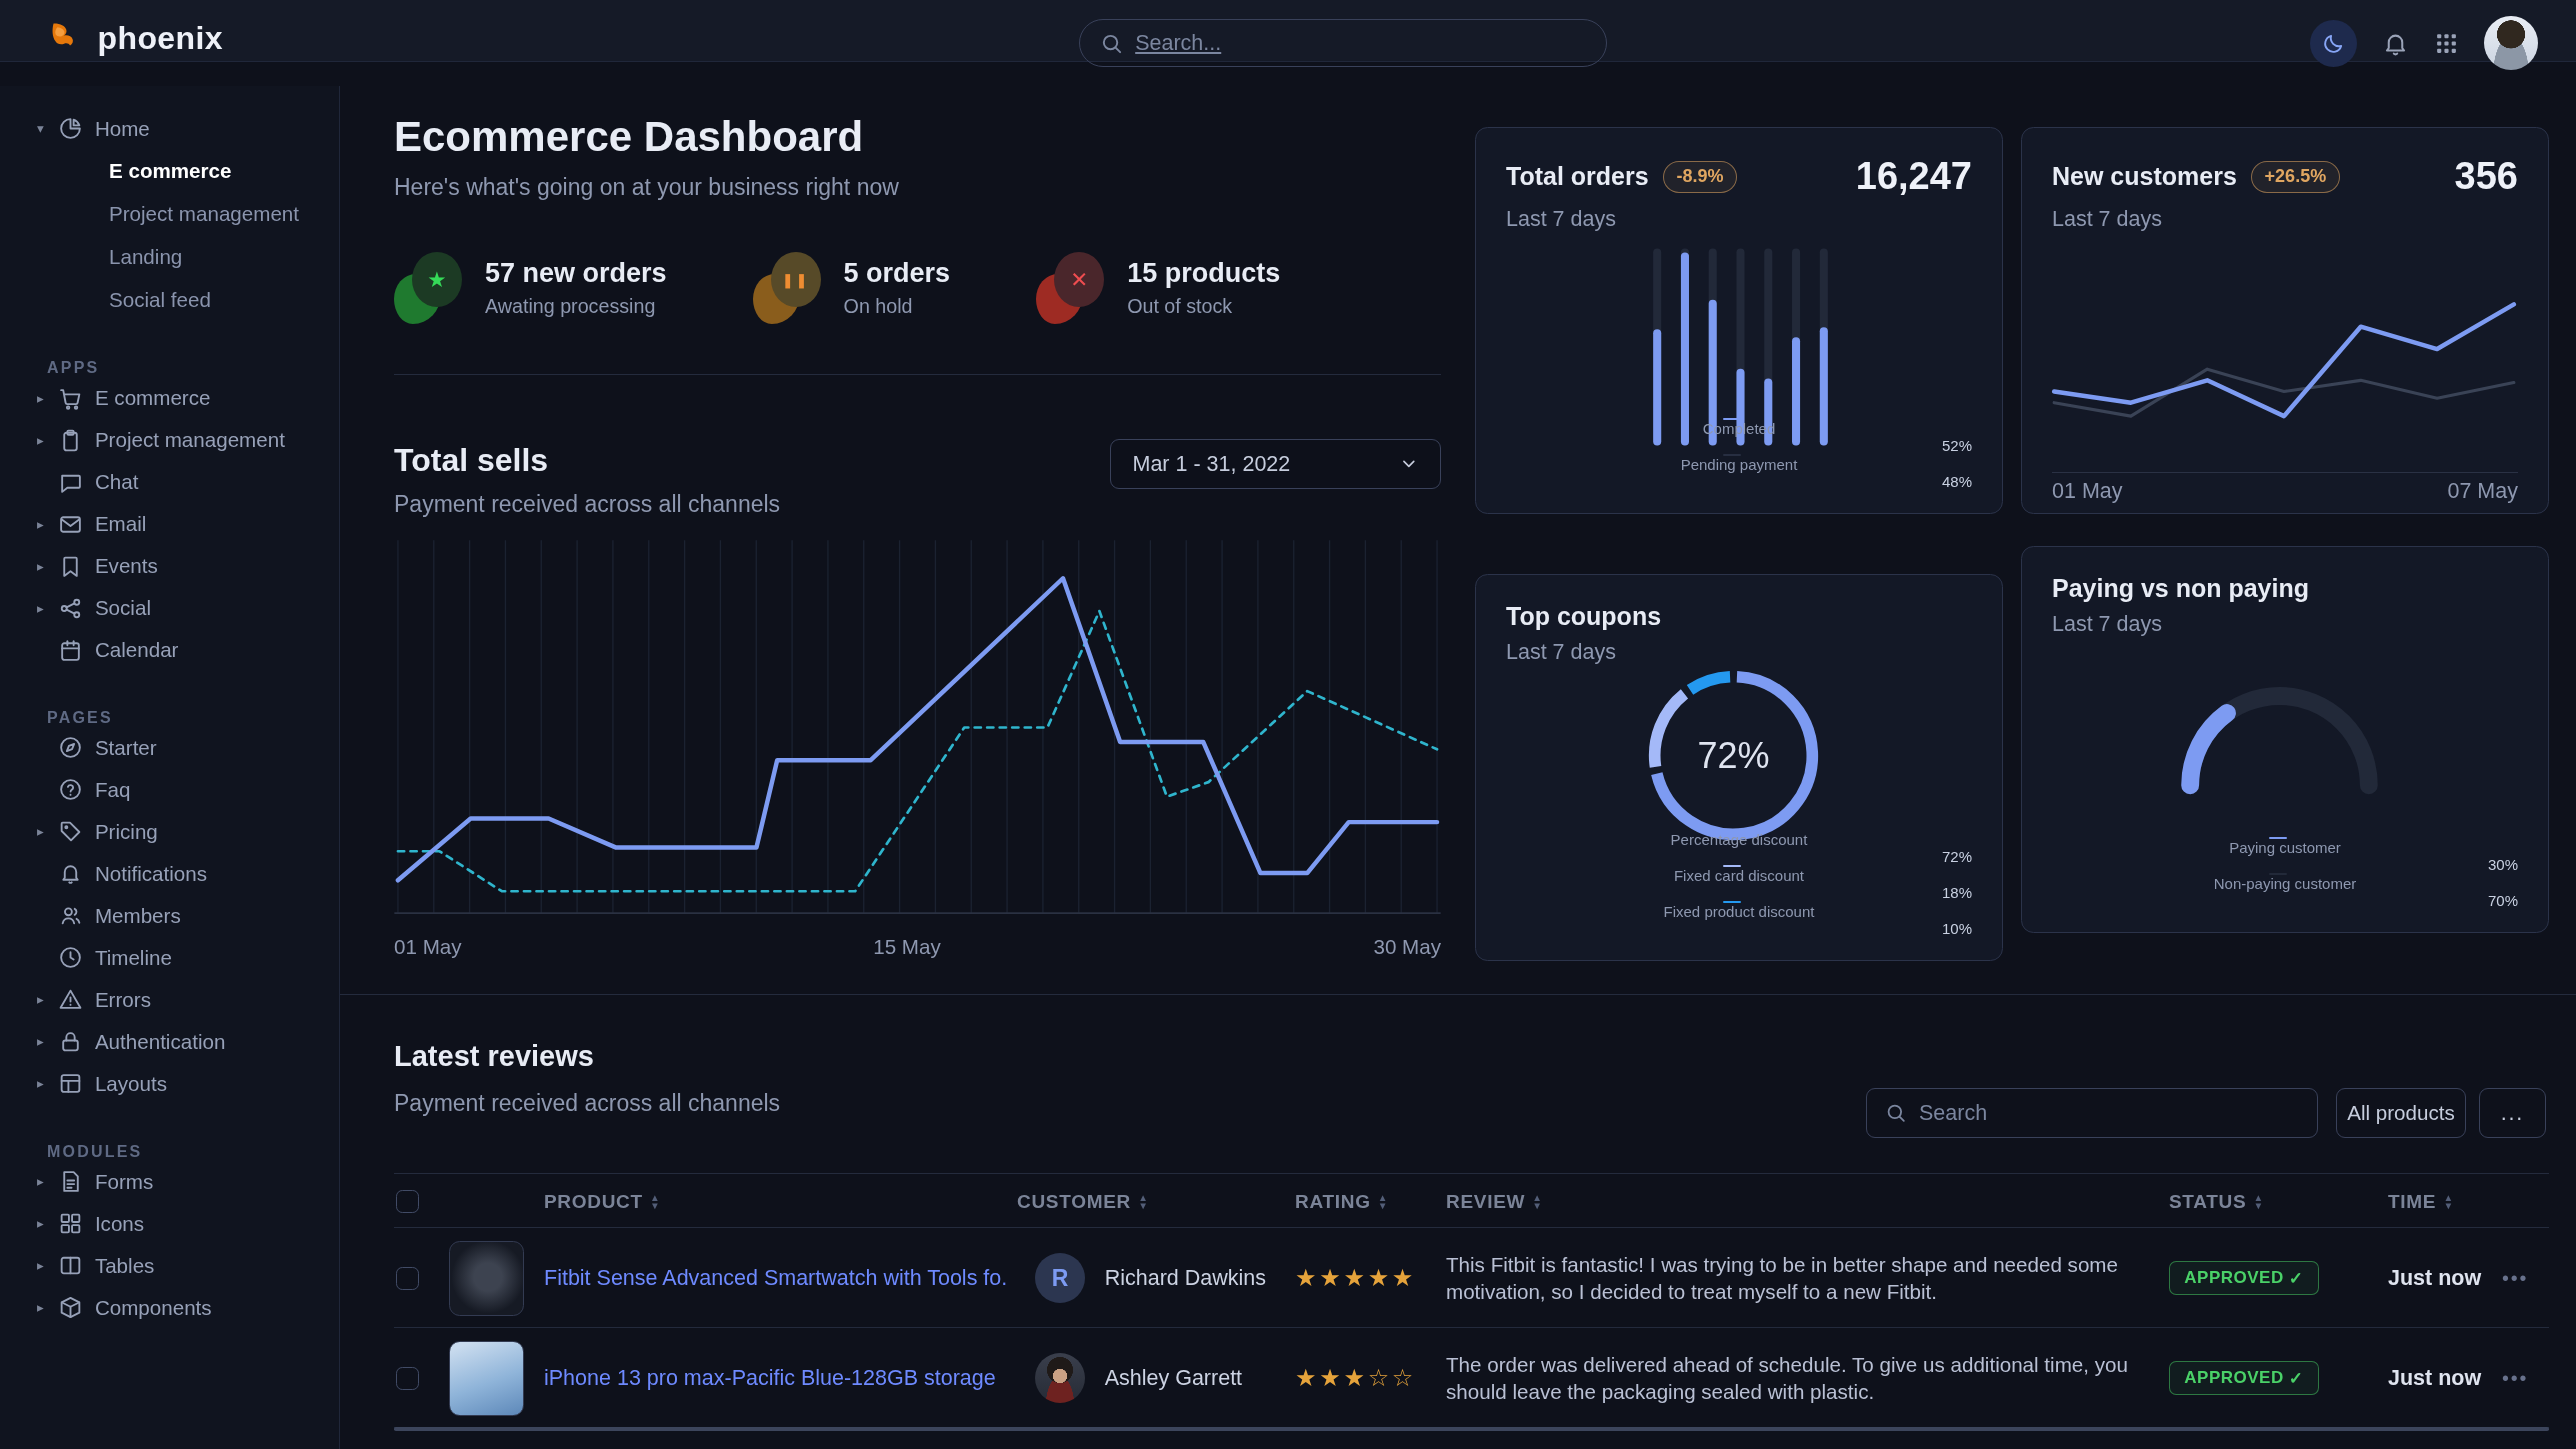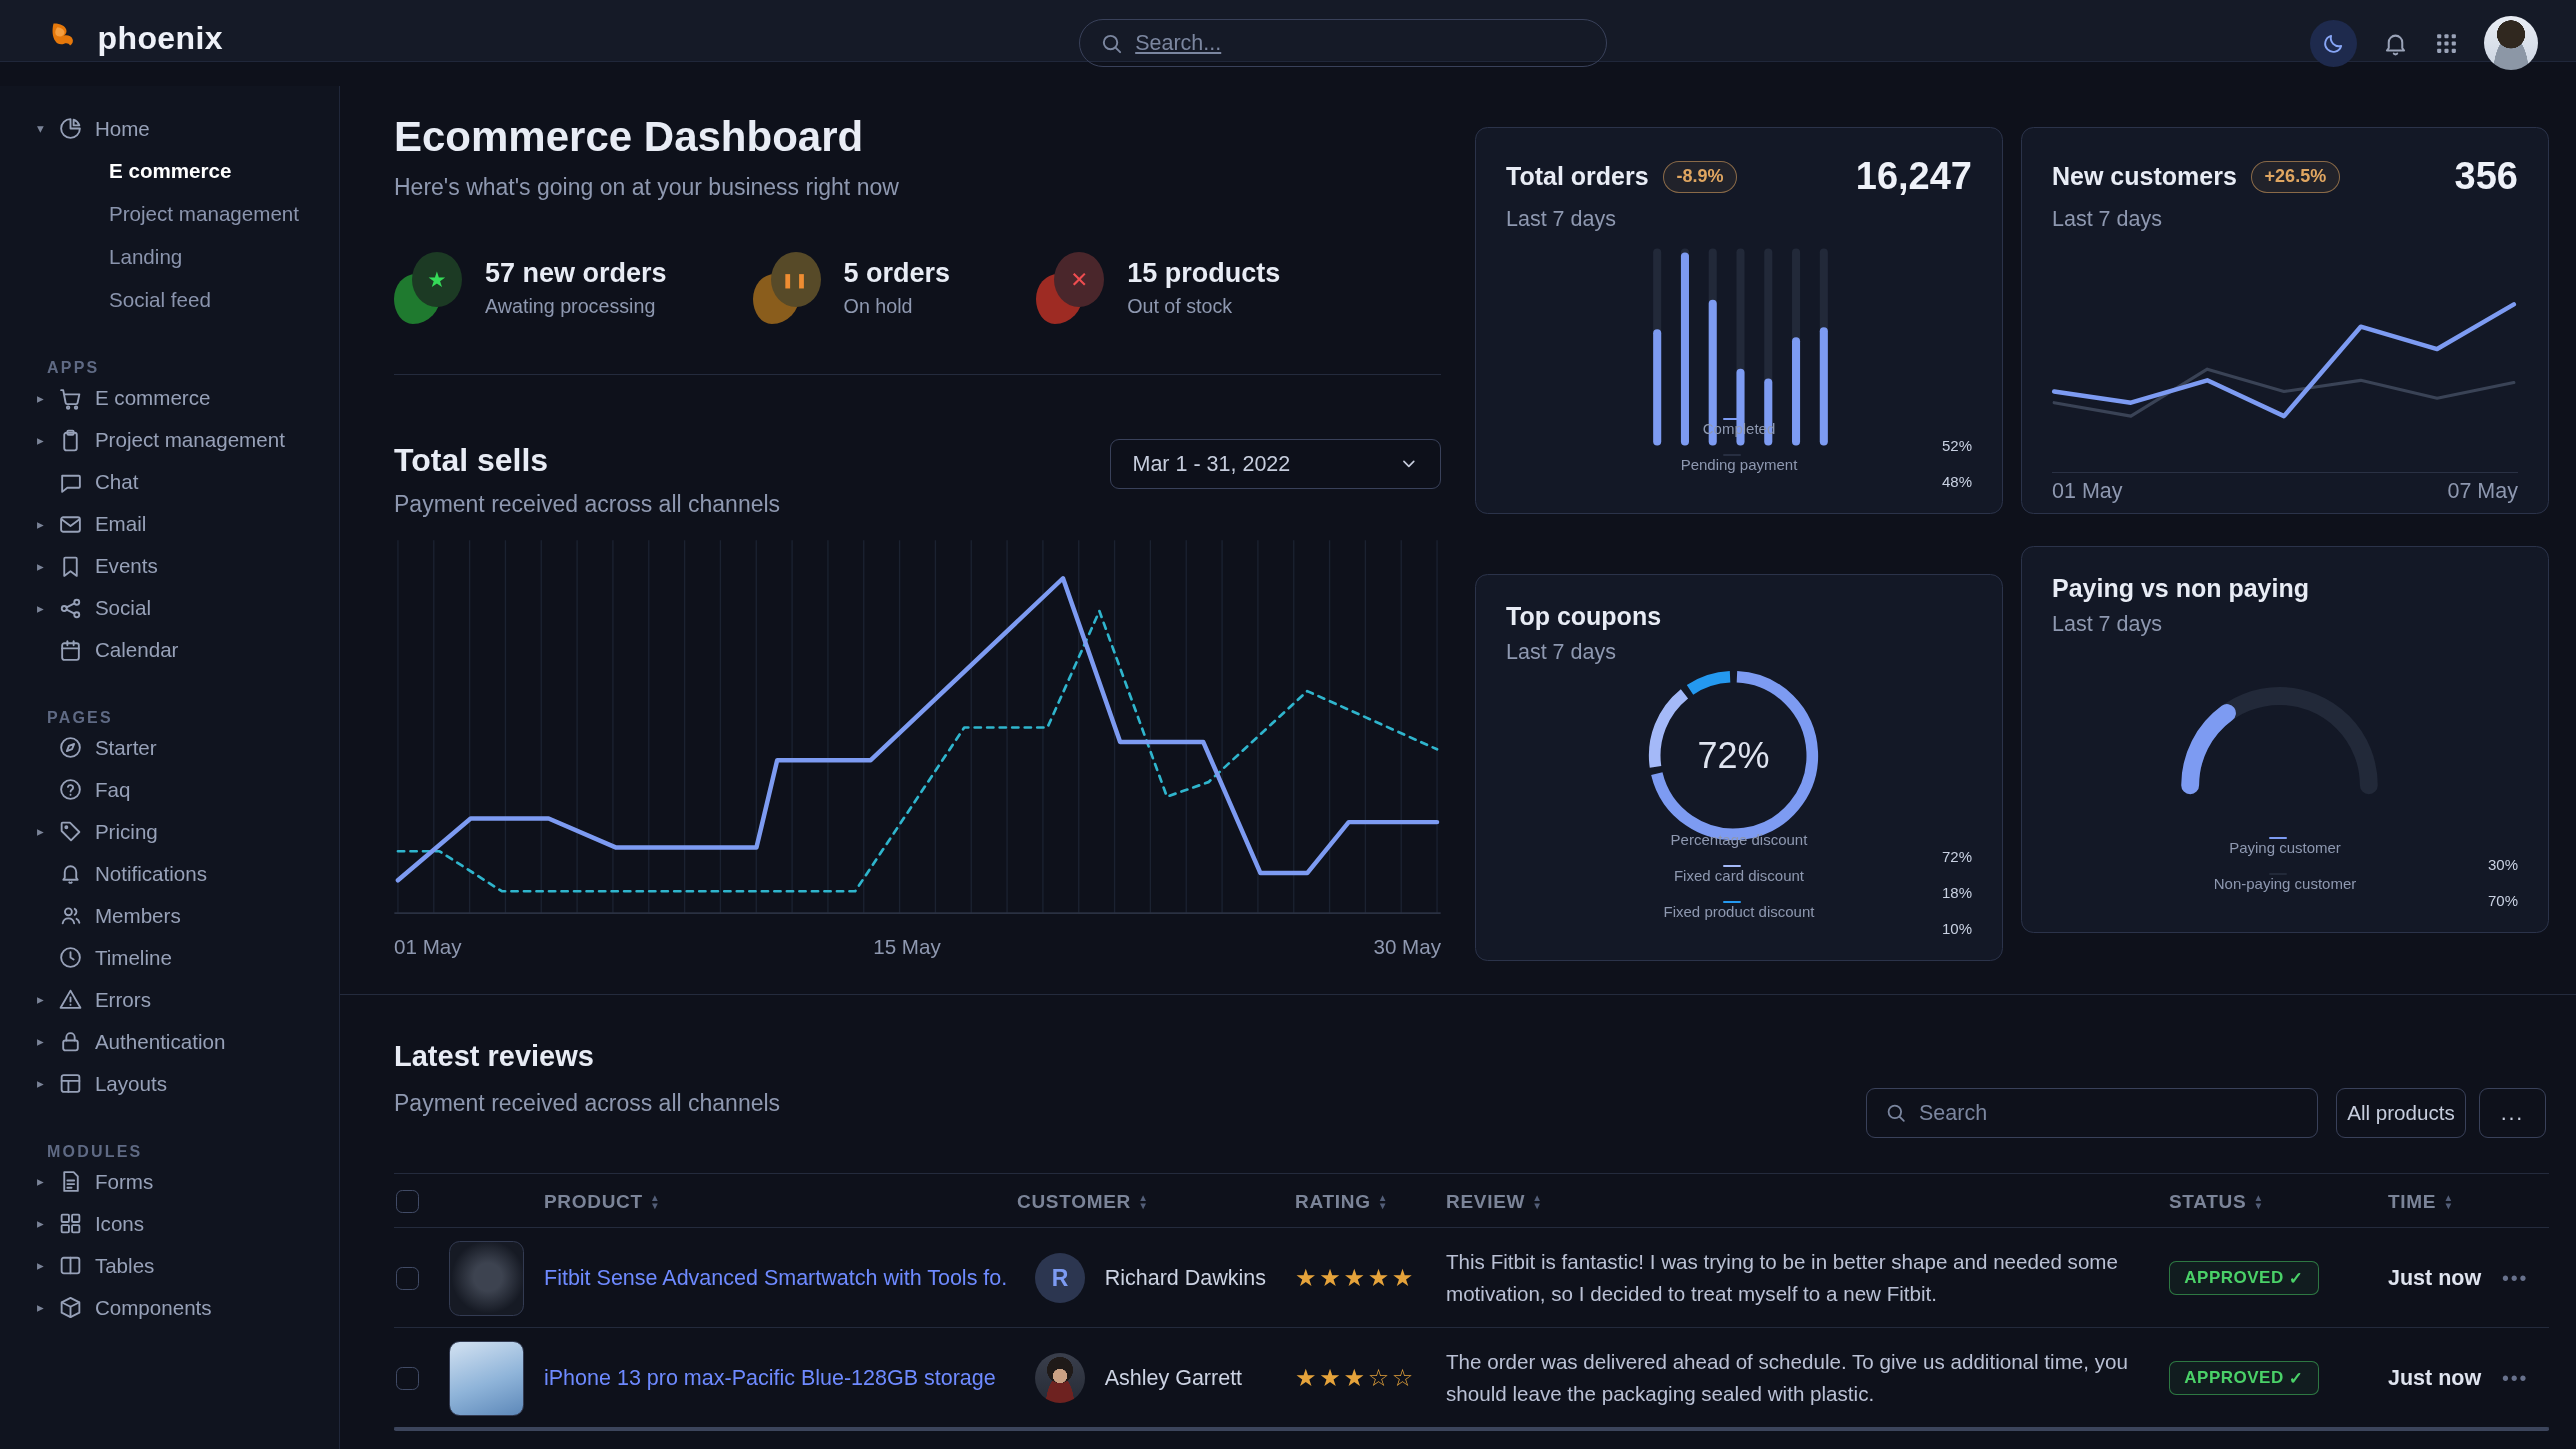--- a/index.html
+++ b/index.html
@@ -102,21 +102,21 @@
   .prod-link{font-size:21.5px; color:var(--link); cursor:pointer; max-width:465px; white-space:nowrap; overflow:hidden;}
   .avatar{width:50px; height:50px; border-radius:50%; flex:0 0 50px;}
   .avatar.initial{background:#2c3650; color:#7d9bf2; display:flex; align-items:center; justify-content:center; font-size:23px; font-weight:800;}
   .avatar.photo-f{background:
       radial-gradient(circle at 50% 46%, #caa184 0 19%, rgba(0,0,0,0) 20%),
       radial-gradient(circle at 50% 34%, #1f1a18 0 31%, rgba(0,0,0,0) 32%),
       radial-gradient(ellipse at 50% 108%, #6e2220 0 40%, rgba(0,0,0,0) 41%),
       linear-gradient(#3a3f4c,#262b36);}
   .cust-name{font-size:21.5px; color:#ccd3e3; margin-left:19.7px;}
   .stars{font-size:24px; color:var(--star); letter-spacing:2.7px;}
-  .review-text{font-size:20.6px; color:#b9c0d4; line-height:32px; width:698px;}
+  .review-text{font-size:20.6px; color:#b9c0d4; line-height:27px; width:698px;}
   .badge-approved{height:34px; padding:0 14.3px; border-radius:7.2px; border:1.3px solid rgba(70,196,97,.55); color:#4ad168; background:rgba(70,196,97,.06); font-size:17px; font-weight:800; letter-spacing:0.5px; display:flex; align-items:center; gap:5px;}
   .time-text{font-size:21.5px; font-weight:700; color:#dfe4ef;}
   .row-dots{color:#67718c; font-size:19.7px; letter-spacing:1.8px; cursor:pointer;}
   .tbl-scrollbar{position:absolute; left:54px; top:1341px; width:2155px; height:3.6px; background:#3c455c; border-radius:1.8px;}
   svg{display:block;}
 </style>
 </head>
 <body>
 
 <div class="app">

